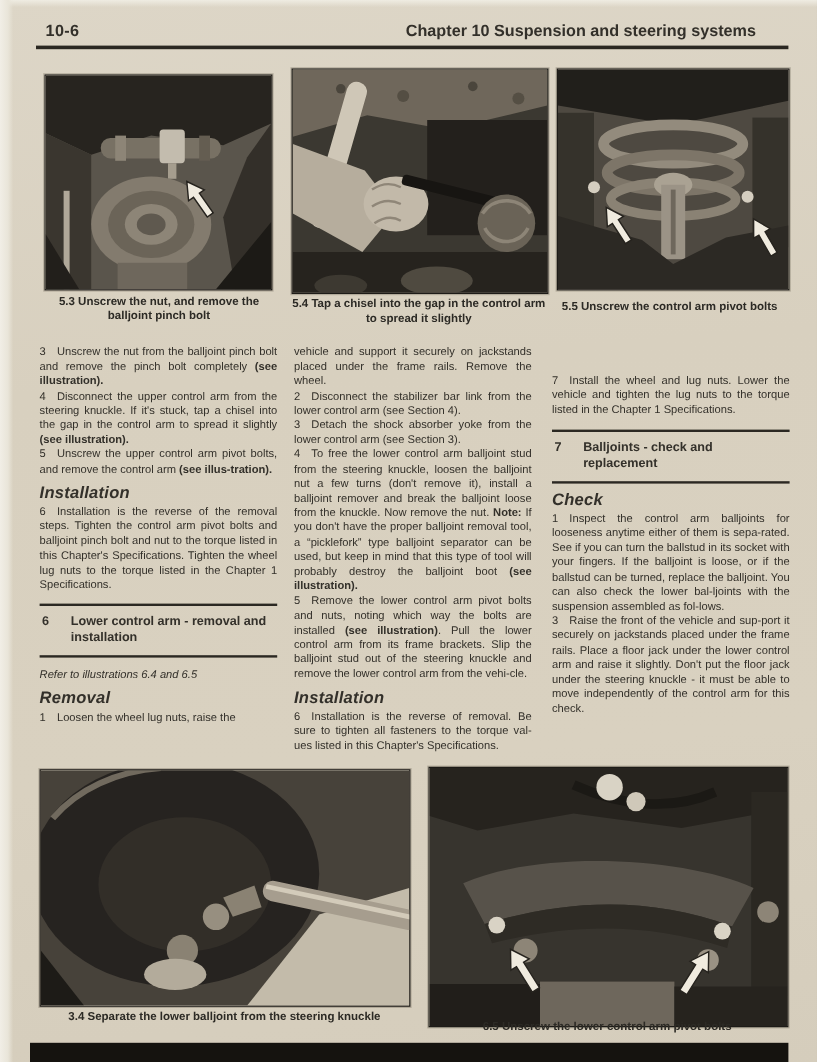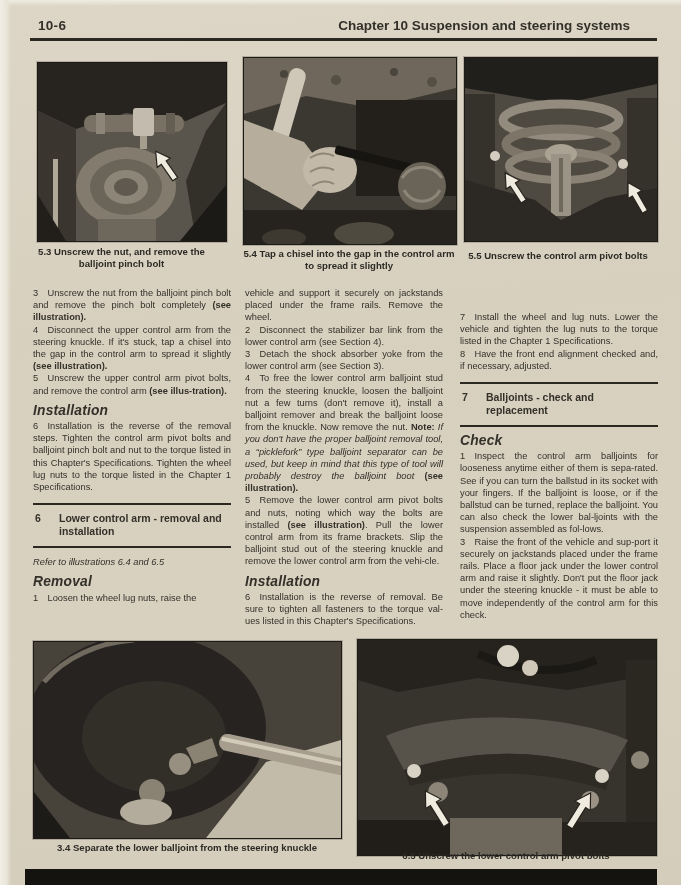--- a/index.html
+++ b/index.html
@@ -25,21 +25,21 @@
   .photo{position:absolute;border:1px solid #1d1b17;box-shadow:0 0 0 1px rgba(120,112,98,.4);}
   .photo svg{display:block;width:100%;height:100%;}
 
   .caption{position:absolute;font-size:9.6px;font-weight:bold;text-align:center;line-height:12px;color:#2c2a25;}
 
   
   .col{position:absolute;top:287px;width:198px;font-size:9.3px;line-height:12.2px;text-align:justify;}
   .col p.para{margin:0;}
   .col p.ref-note{margin:7px 0 2px 0;font-style:italic;}
   .col .bold{font-weight:bold;}
-  .col .italic{font-style:italic;}
+  .col .italic{}
   .sub-head{font-size:13.8px;font-weight:bold;font-style:italic;margin:8px 0 3px 0;letter-spacing:.2px;}
   .section-box{border-top:2px solid #2b2822;border-bottom:2px solid #2b2822;
     margin:10px 0 8px 0;padding:7px 2px 8px 2px;display:flex;text-align:left;}
   .section-box .sec-num{font-weight:bold;font-size:10.5px;width:24px;flex:0 0 24px;}
   .section-box .sec-title{font-weight:bold;font-size:10.5px;line-height:13px;}
 </style>
 </head>
 <body>
 
 <div class="page">
@@ -108,21 +108,21 @@
       <rect x="86" y="96" width="20" height="62" fill="#9b9386"></rect>
       <rect x="94" y="100" width="4" height="54" fill="#6e675c"></rect>
       <path d="M0,122 L70,142 96,162 140,140 192,130 V183 H0 Z" fill="#2c2924"></path>
       <circle cx="30" cy="98" r="5" fill="#d5cec0"></circle>
       <circle cx="158" cy="106" r="5" fill="#d5cec0"></circle>
       <path d="M0,-18 L8,-4 L3,-4 L3,16 L-3,16 L-3,-4 L-8,-4 Z" transform="translate(50,130) rotate(-33)" fill="#f0ebdf" stroke="#26231e" stroke-width="1.2"></path>
       <path d="M0,-18 L8,-4 L3,-4 L3,16 L-3,16 L-3,-4 L-8,-4 Z" transform="translate(172,140) rotate(-30)" fill="#f0ebdf" stroke="#26231e" stroke-width="1.2"></path>
     </svg>
   </div>
 
-  <div class="caption" style="left:19px;top:246px;width:205px;">5.3  Unscrew the nut, and remove the balljoint pinch bolt</div>
+  <div class="caption" style="left:30px;top:246px;width:205px;">5.3  Unscrew the nut, and remove the balljoint pinch bolt</div>
   <div class="caption" style="left:243px;top:248px;width:212px;">5.4  Tap a chisel into the gap in the control arm to spread it slightly</div>
   <div class="caption" style="left:458px;top:250px;width:200px;">5.5  Unscrew the control arm pivot bolts</div>
 
   <div class="col" style="left:33px;">
       <p class="para"><span>3 Unscrew the nut from the balljoint pinch bolt and remove the pinch bolt completely </span><span class="bold">(see illustration).</span></p>
       <p class="para"><span>4 Disconnect the upper control arm from the steering knuckle. If it's stuck, tap a chisel into the gap in the control arm to spread it slightly </span><span class="bold">(see illustration).</span></p>
       <p class="para"><span>5 Unscrew the upper control arm pivot bolts, and remove the control arm </span><span class="bold">(see illus-tration).</span></p>
       <div class="sub-head">Installation</div>
       <p class="para"><span>6 Installation is the reverse of the removal steps. Tighten the control arm pivot bolts and balljoint pinch bolt and nut to the torque listed in this Chapter's Specifications. Tighten the wheel lug nuts to the torque listed in the Chapter 1 Specifications.</span></p>
       <div class="section-box">
@@ -137,21 +137,20 @@
       <p class="para"><span>vehicle and support it securely on jackstands placed under the frame rails. Remove the wheel.</span></p>
       <p class="para"><span>2 Disconnect the stabilizer bar link from the lower control arm (see Section 4).</span></p>
       <p class="para"><span>3 Detach the shock absorber yoke from the lower control arm (see Section 3).</span></p>
       <p class="para"><span>4 To free the lower control arm balljoint stud from the steering knuckle, loosen the balljoint nut a few turns (don't remove it), install a balljoint remover and break the balljoint loose from the knuckle. Now remove the nut. </span><span class="bold">Note:</span><span class="italic"> If you don't have the proper balljoint removal tool, a “picklefork” type balljoint separator can be used, but keep in mind that this type of tool will probably destroy the balljoint boot </span><span class="bold">(see illustration).</span></p>
       <p class="para"><span>5 Remove the lower control arm pivot bolts and nuts, noting which way the bolts are installed </span><span class="bold">(see illustration)</span><span>. Pull the lower control arm from its frame brackets. Slip the balljoint stud out of the steering knuckle and remove the lower control arm from the vehi-cle.</span></p>
       <div class="sub-head">Installation</div>
       <p class="para"><span>6 Installation is the reverse of removal. Be sure to tighten all fasteners to the torque val-ues listed in this Chapter's Specifications.</span></p>
     </div>
   <div class="col" style="left:460px;margin-top:24px;">
       <p class="para"><span>7 Install the wheel and lug nuts. Lower the vehicle and tighten the lug nuts to the torque listed in the Chapter 1 Specifications.</span></p>
-      <p class="para"><span>8 Have the front end alignment checked and, if necessary, adjusted.</span></p>
       <div class="section-box">
         <span class="sec-num">7</span>
         <span class="sec-title">Balljoints - check and replacement</span>
       </div>
       <div class="sub-head">Check</div>
       <p class="para"><span>1 Inspect the control arm balljoints for looseness anytime either of them is sepa-rated. See if you can turn the ballstud in its socket with your fingers. If the balljoint is loose, or if the ballstud can be turned, replace the balljoint. You can also check the lower bal-ljoints with the suspension assembled as fol-lows.</span></p>
       <p class="para"><span>3 Raise the front of the vehicle and sup-port it securely on jackstands placed under the frame rails. Place a floor jack under the lower control arm and raise it slightly. Don't put the floor jack under the steering knuckle - it must be able to move independently of the control arm for this check.</span></p>
     </div>
 
   <div class="photo" style="left:33px;top:641px;width:307px;height:196px;">

